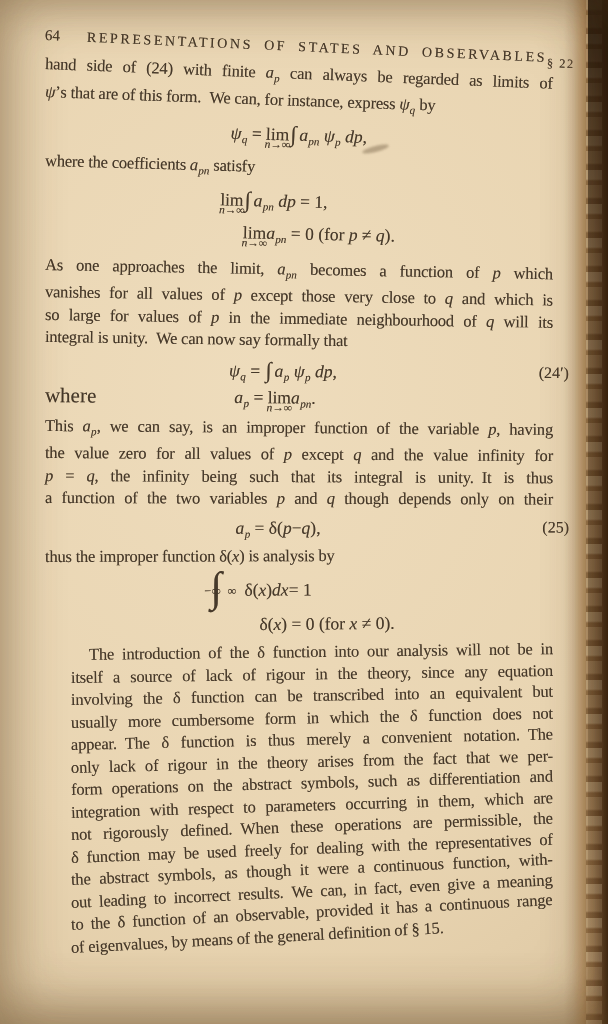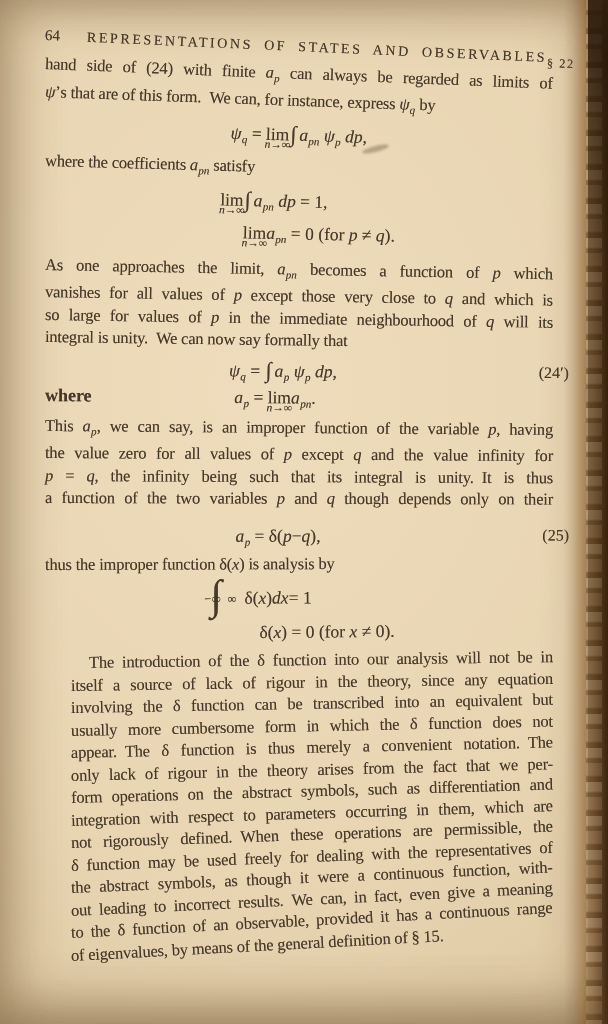--- a/index.html
+++ b/index.html
@@ -35,21 +35,21 @@
   .just{text-align:justify;text-align-last:justify;}
   .indent{padding-left:18px;}
 
   
   .eq{position:relative;height:24px;line-height:24px;font-size:17.5px;
       display:flex;justify-content:center;align-items:baseline;transform-origin:0 50%;}
   .eq .eqbody{display:inline-block;white-space:nowrap;}
   .eq.tall{height:46px;line-height:46px;}
   .eq.tall .eqbody{display:inline-flex;align-items:center;}
   .eqnum{position:absolute;right:-16px;top:0;font-size:16px;}
-  .eqlabel{position:absolute;left:0;top:0;font-size:18px;font-weight:bold;}
+  .eqlabel{position:absolute;left:0;top:0;font-size:21px;}
 
   .it{font-style:italic;}
   .sub{font-size:11px;font-style:italic;vertical-align:-4px;letter-spacing:0;margin-left:.5px;}
   .bigint{font-size:22px;position:relative;top:1px;margin:0 3px 0 1px;}
   .lim{position:relative;display:inline-block;}
   .lim .under{position:absolute;top:16.5px;left:50%;transform:translateX(-50%);
       font-size:11.5px;line-height:11px;white-space:nowrap;font-style:italic;}
   .Int{position:relative;display:inline-block;width:24px;height:46px;margin-right:12px;flex:0 0 auto;}
   .Int .glyph{position:absolute;left:2px;top:-3px;font-size:42px;line-height:46px;}
   .Int .isup{position:absolute;top:1px;left:19px;font-size:12.5px;}
@@ -109,21 +109,21 @@
         <div class="eq wline" style="margin-top: 4px; margin-bottom: 8px; transform: rotate(0.58deg);">
           <span class="eqlabel">where</span>
           <span class="eqbody" style="transform: translateX(-24px);"><span class="it">a</span><span class="sub">p</span><span> = </span><span class="lim"><span>lim</span><span class="under">n→∞</span></span><span class="it">a</span><span class="sub">pn</span><span>.</span></span>
         </div>
         <div class="para">
           <div class="line pline wline just" style="transform: rotate(0.45deg);"><span>This </span><span class="it">a</span><span class="sub">p</span><span>, we can say, is an improper function of the variable </span><span class="it">p</span><span>, having</span></div>
           <div class="line pline wline just" style="transform: rotate(0.35deg);"><span>the value zero for all values of </span><span class="it">p</span><span> except </span><span class="it">q</span><span> and the value infinity for</span></div>
           <div class="line pline wline just" style="transform: rotate(0.26deg);"><span class="it">p</span><span> = </span><span class="it">q</span><span>, the infinity being such that its integral is unity. It is thus</span></div>
           <div class="line pline wline just" style="transform: rotate(0.17deg);"><span>a function of the two variables </span><span class="it">p</span><span> and </span><span class="it">q</span><span> though depends only on their</span></div>
         </div>
-        <div class="eq wline" style="margin-top: 14px; margin-bottom: 6px; transform: rotate(-0.05deg);">
+        <div class="eq wline" style="margin-top: 6px; margin-bottom: 6px; transform: rotate(-0.05deg);">
           <span class="eqbody" style="transform: translateX(-21px);"><span class="it">a</span><span class="sub">p</span><span> = δ(</span><span class="it">p</span><span>−</span><span class="it">q</span><span>),</span></span>
           <span class="eqnum">(25)</span>
         </div>
         <div class="line wline" style="transform: rotate(-0.19deg);"><span>thus the improper function δ(</span><span class="it">x</span><span>) is analysis by</span></div>
         <div class="eq wline tall" style="transform: rotate(-0.35deg);">
           <span class="eqbody" style="transform: translateX(-39px);">
             <span class="Int">
               <span class="glyph">∫</span>
               <span class="isup">∞</span>
               <span class="isub">−∞</span>

